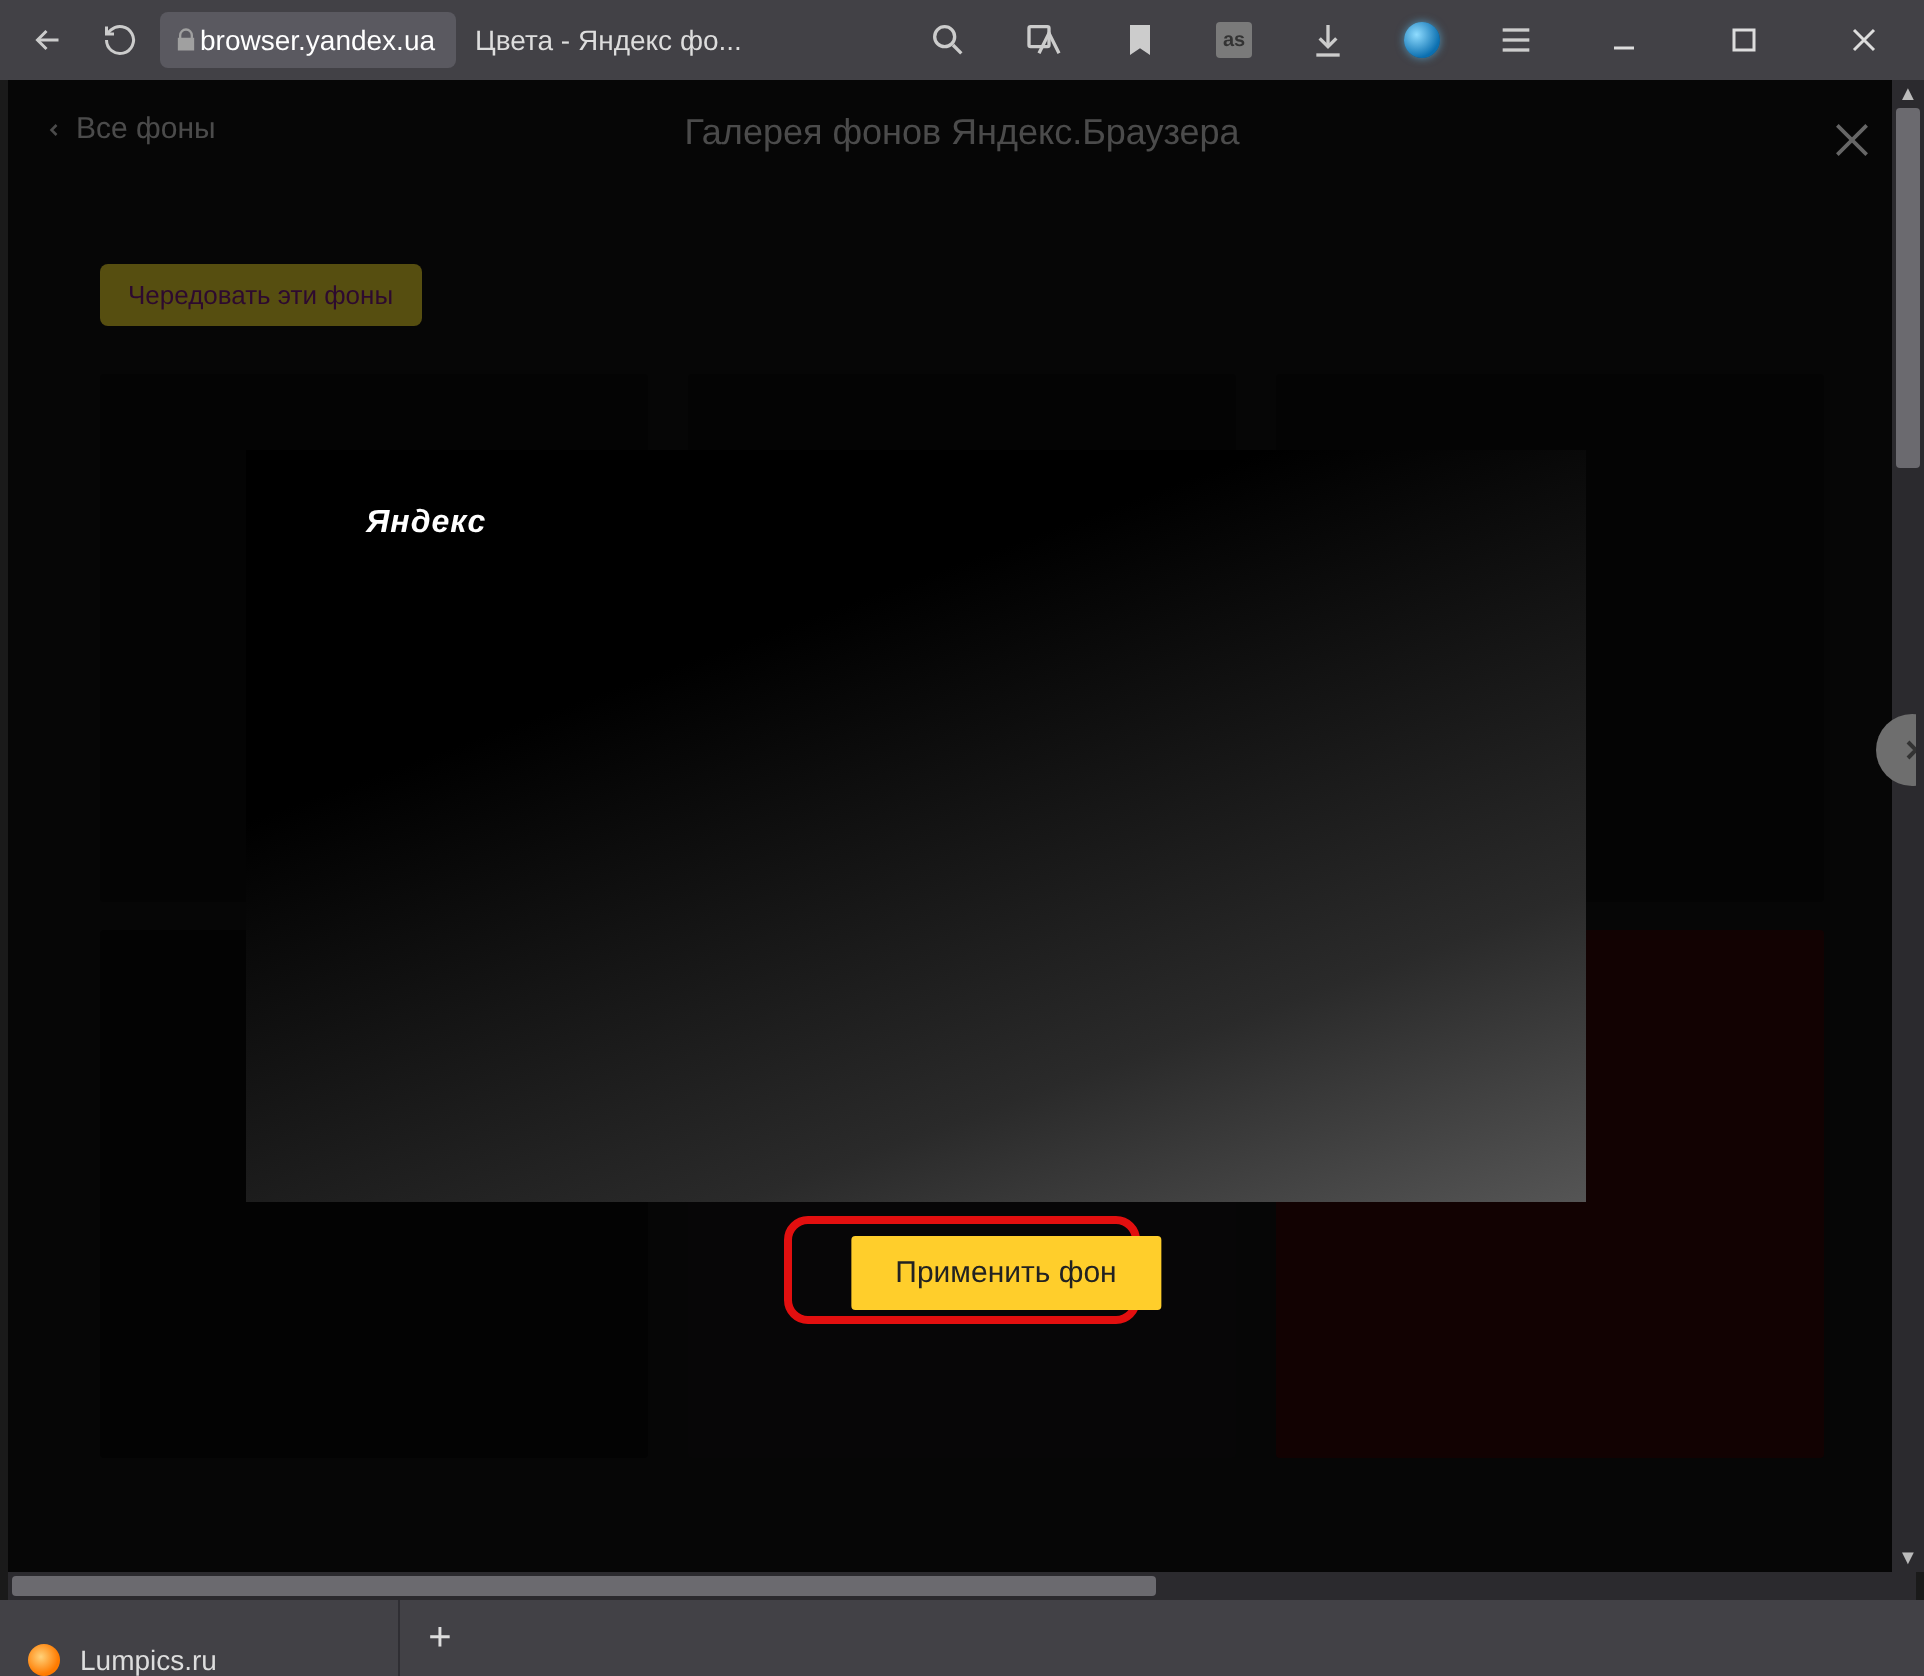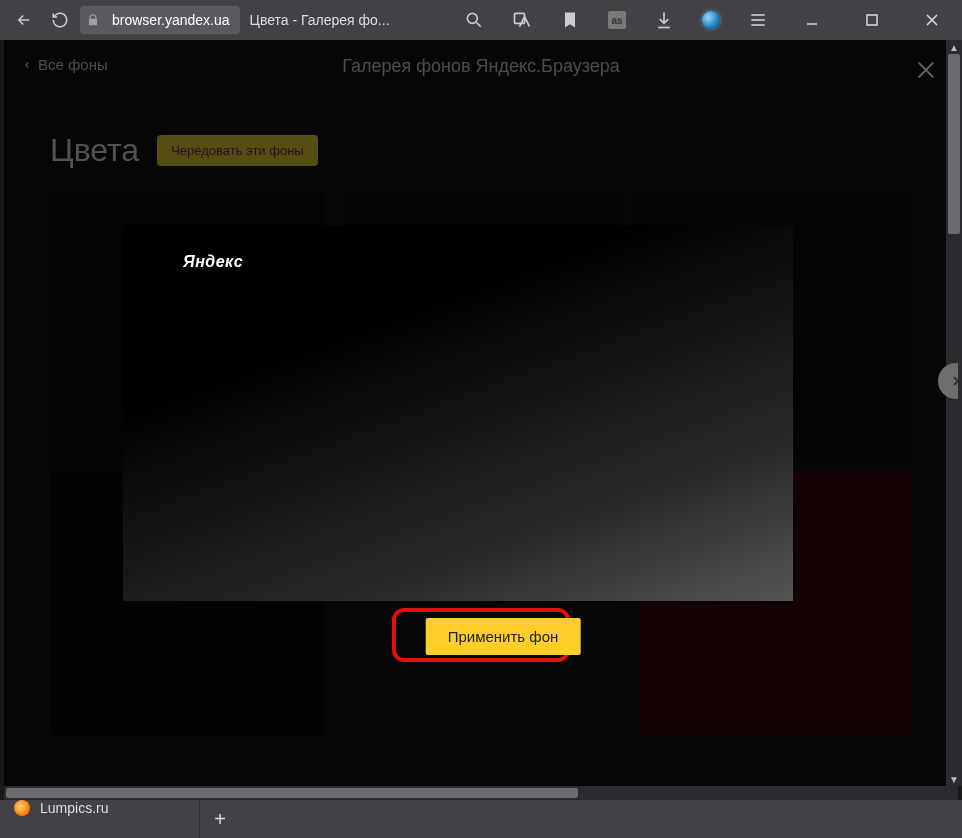--- a/index.html
+++ b/index.html
@@ -2,21 +2,21 @@
 <html><head>
 <meta charset="utf-8">
 <style>
 * { margin: 0; padding: 0; box-sizing: border-box; font-family: Arial, sans-serif; }
 body { background: #1a1a1a; width: 962px; height: 838px; overflow: hidden; position: relative; }
 
 
 .browser-chrome { height: 40px; background: #424146; display: flex; align-items: center; padding: 0 8px; gap: 4px; }
 .nav-icon { width: 32px; height: 32px; display: flex; align-items: center; justify-content: center; color: #ccc; cursor: pointer; }
 .nav-icon svg { width: 18px; height: 18px; }
-.url-bar { display: flex; align-items: center; background: #5a5960; border-radius: 4px; height: 28px; padding: 0 6px; gap: 12px; flex: 0 0 auto; }
+.url-bar { display: flex; align-items: center; background: #5a5960; border-radius: 4px; height: 28px; padding: 0 6px; gap: 0; flex: 0 0 auto; }
 .url-lock { color: #a0a0a0; display: flex; align-items: center; }
 .url-text { color: #fff; font-size: 14px; padding-right: 4px; }
 .tab-title { color: #ddd; font-size: 14px; margin-left: 6px; white-space: nowrap; }
 .spacer { flex: 1; }
 .chrome-right { display: flex; align-items: center; gap: 28px; padding-right: 6px; }
 .chrome-icon { color: #ccc; display: flex; align-items: center; justify-content: center; width: 20px; height: 20px; }
 .win-btn { width: 32px; height: 28px; display: flex; align-items: center; justify-content: center; color: #ddd; }
 .os-ext { width: 18px; height: 18px; background: #7a7a7a; color: #333; font-size: 10px; font-weight: bold; display: flex; align-items: center; justify-content: center; border-radius: 2px; }
 .globe-icon { width: 18px; height: 18px; border-radius: 50%; background: radial-gradient(circle at 35% 35%, #8fdcff, #0b6fb0 70%); box-shadow: 0 0 4px rgba(90,200,255,.6); }
 
@@ -57,21 +57,21 @@
 .apply-wrap { position: absolute; left: 50%; top: 618px; transform: translateX(-50%); z-index: 60; }
 .apply-btn { background: #ffce2b; color: #222; border: none; padding: 10px 22px; font-size: 15px; border-radius: 2px; margin-left: 44px; }
 .highlight-ring { position: absolute; left: 50%; top: 608px; transform: translateX(-50%); width: 178px; height: 54px; border: 4px solid #e20f0f; border-radius: 12px; z-index: 59; pointer-events: none; }
 
 
 .scrollbar-h { position: absolute; left: 4px; right: 4px; bottom: 38px; height: 14px; background: #2b2a2e; }
 .scrollbar-h .thumb { position: absolute; left: 2px; top: 2px; bottom: 2px; width: 60%; background: #6b6a6f; border-radius: 2px; }
 
 
 .tab-bar { position: absolute; left: 0; right: 0; bottom: 0; height: 38px; background: #424146; display: flex; align-items: stretch; }
-.tab { display: flex; align-items: flex-start; gap: 10px; padding: 0 14px; color: #ddd; font-size: 14px; border-right: 1px solid #2f2e33; min-width: 200px; position: relative; }
+.tab { display: flex; align-items: flex-end; gap: 10px; padding: 0 14px; color: #ddd; font-size: 14px; border-right: 1px solid #2f2e33; min-width: 200px; position: relative; }
 .tab.active { background: #5c5b62; }
 .tab-favicon { width: 16px; height: 16px; border-radius: 50%; }
 .fav-orange { background: radial-gradient(circle at 40% 40%, #ffd27a, #ff7b00 65%); }
 .fav-yellow { background: linear-gradient(#ffe36b, #f0c000); border-radius: 3px; }
 .tab-close { position: absolute; right: 10px; color: #ddd; font-size: 14px; }
 .new-tab { width: 40px; display:flex; align-items:center; justify-content:center; color:#ddd; font-size:20px; }
 </style>
 </head>
 <body>
 
@@ -89,21 +89,21 @@
       </svg>
   </div>
   <div class="url-bar">
     <span class="url-lock">
       <svg width="14" height="14" viewBox="0 0 24 24" fill="currentColor">
           <path d="M6 10V8a6 6 0 1 1 12 0v2h1v11H5V10h1zm2 0h8V8a4 4 0 1 0-8 0v2z"></path>
         </svg>
     </span>
     <span class="url-text">browser.yandex.ua</span>
   </div>
-  <span class="tab-title">Цвета - Галерея фо...</span>
+  <span class="tab-title">Цвета - Яндекс фо...</span>
   <div class="spacer"></div>
   <div class="chrome-right">
     <div class="chrome-icon">
       <svg viewBox="0 0 24 24" fill="none" stroke="currentColor" stroke-width="2">
           <circle cx="10" cy="10" r="6"></circle>
           <path d="M20 20l-5-5"></path>
         </svg>
     </div>
     <div class="chrome-icon">
       <svg viewBox="0 0 24 24" fill="none" stroke="currentColor" stroke-width="2">
@@ -160,21 +160,20 @@
     </div>
     <div class="page-center-title">Галерея фонов Яндекс.Браузера</div>
     <div class="close-x">
       <svg viewBox="0 0 24 24" stroke="currentColor" stroke-width="2">
           <path d="M4 4l16 16M20 4L4 20"></path>
         </svg>
     </div>
   </div>
 
   <div class="title-row">
-    <h1>Цвета</h1>
     <button class="pill-btn">Чередовать эти фоны</button>
   </div>
 
   <div class="grid">
     <div class="tiles-row">
       <div class="tile"></div>
       <div class="tile"></div>
       <div class="tile"></div>
     </div>
     <div class="tiles-row">

